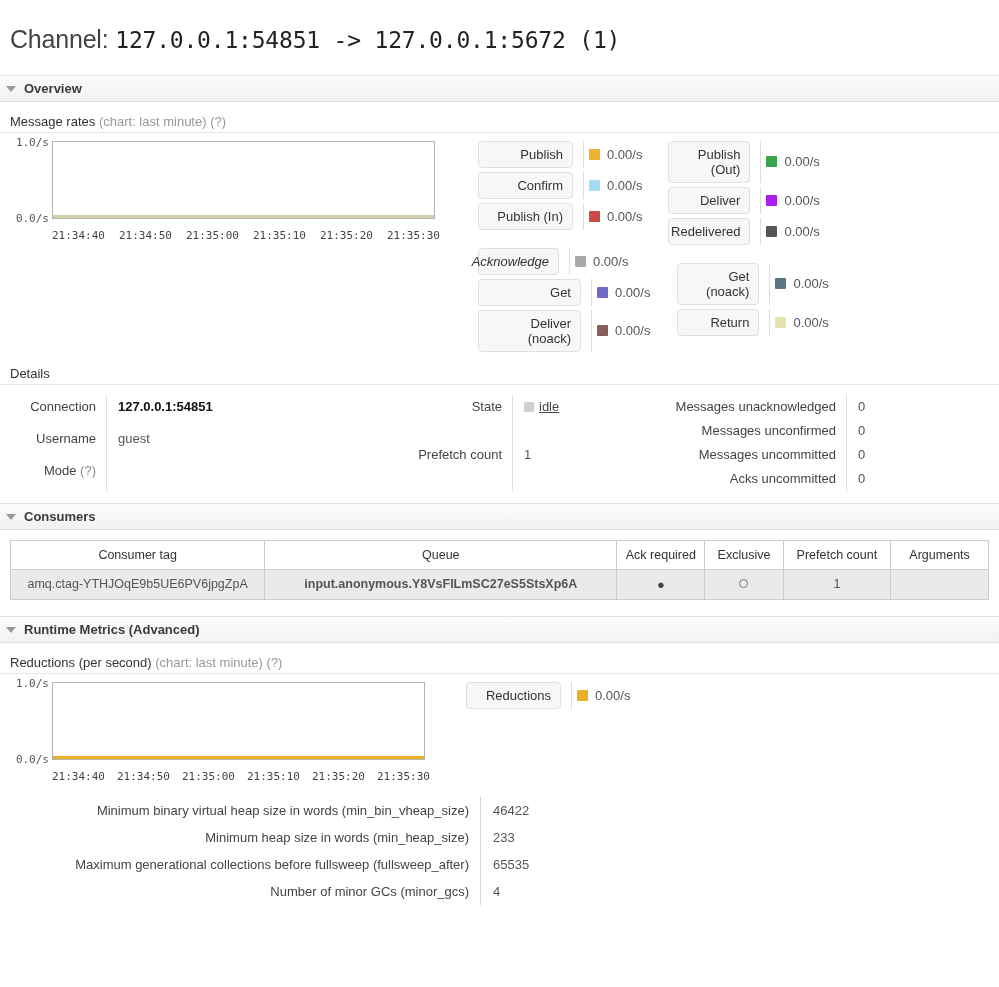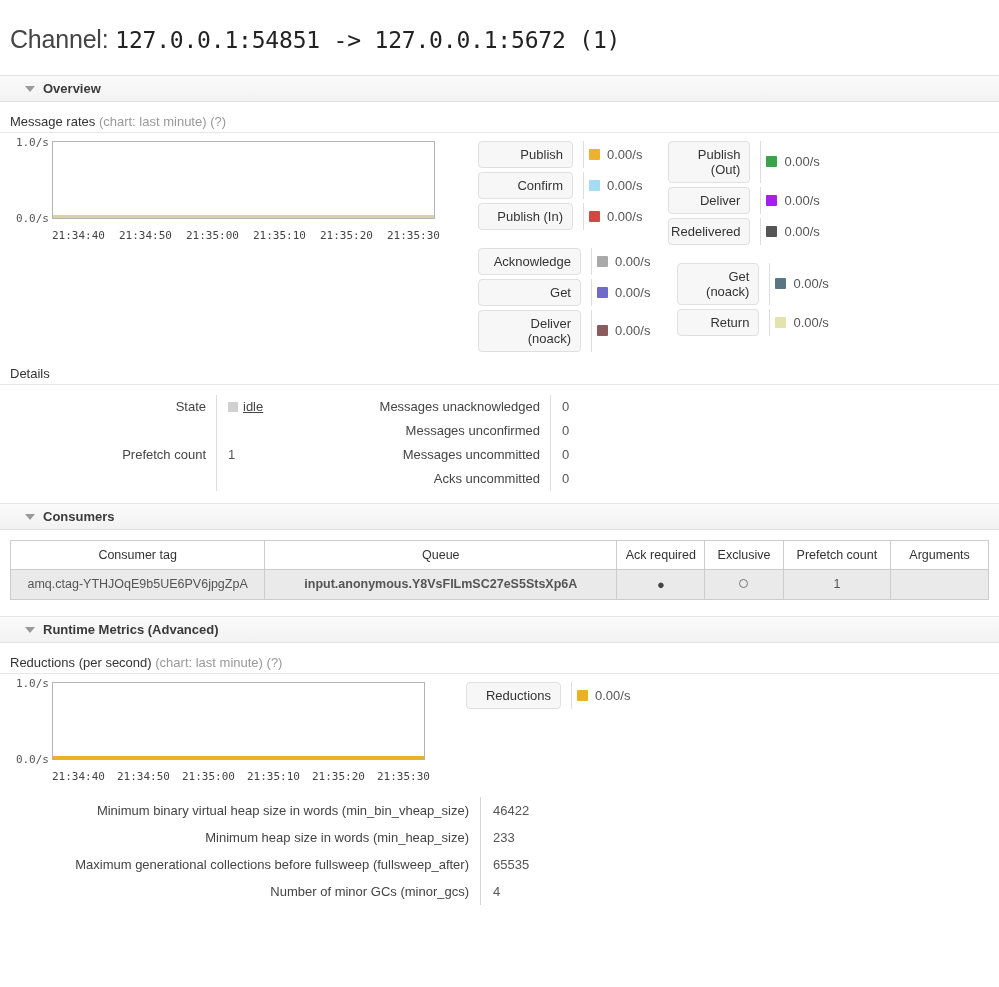--- a/index.html
+++ b/index.html
@@ -28,21 +28,21 @@
     color: #222;
   }
 
   
   .section-bar {
     background: linear-gradient(to bottom, #fbfbfb 0%, #f2f2f2 100%);
     border-top: 1px solid #e4e4e4;
     border-bottom: 1px solid #e0e0e0;
     height: 27px;
     line-height: 27px;
-    padding-left: 25px;
+    padding-left: 6px;
     margin: 6px 0 0 0;
     font-size: 13px;
     font-weight: bold;
     color: #3a3a3a;
     display: flex;
     align-items: center;
     gap: 8px;
     cursor: pointer;
   }
   .tri {
@@ -307,21 +307,21 @@
           <button class="rate-btn" style="width:95px;">Publish (In)</button>
           <span class="legend-value">
             <span class="swatch" style="background:#cd4a44;"></span>
             <span>0.00/s</span>
           </span>
         </div>
       </div>
       <div class="legend-sep"></div>
       <div class="legend-col">
         <div class="legend-row">
-          <button class="rate-btn" style="width:103px;">Acknowledge</button>
+          <button class="rate-btn" style="width:81px;font-style:italic;">Acknowledge</button>
           <span class="legend-value">
             <span class="swatch" style="background:#a9a9a9;"></span>
             <span>0.00/s</span>
           </span>
         </div>
         <div class="legend-row">
           <button class="rate-btn" style="width:103px;">Get</button>
           <span class="legend-value">
             <span class="swatch" style="background:#6f6bc8;"></span>
             <span>0.00/s</span>
@@ -383,20 +383,37 @@
       </div>
     </div>
   </div>
 
   <div class="subhead" style="padding-top:10px;">
     <span>Details</span>
   </div>
 
   <div class="details-wrap">
 
+    <div class="dgrid" style="margin-left:16px;">
+      <div class="drow">
+        <div class="dlabel" style="width:90px;">Connection</div>
+        <div class="dvalue strong" style="min-width:190px;">127.0.0.1:54851</div>
+      </div>
+      <div class="drow">
+        <div class="dlabel">Username</div>
+        <div class="dvalue">guest</div>
+      </div>
+      <div class="drow">
+        <div class="dlabel">
+          <span>Mode</span>
+          <span class="hint">(?)</span>
+        </div>
+        <div class="dvalue"></div>
+      </div>
+    </div>
 
     <div class="dgrid" style="margin-left:46px;">
       <div class="drow">
         <div class="dlabel" style="width:170px;">State</div>
         <div class="dvalue" style="min-width:78px;">
           <span class="state-dot"></span><span class="state-link">idle</span>
         </div>
       </div>
       <div class="drow">
         <div class="dlabel">Prefetch count</div>

